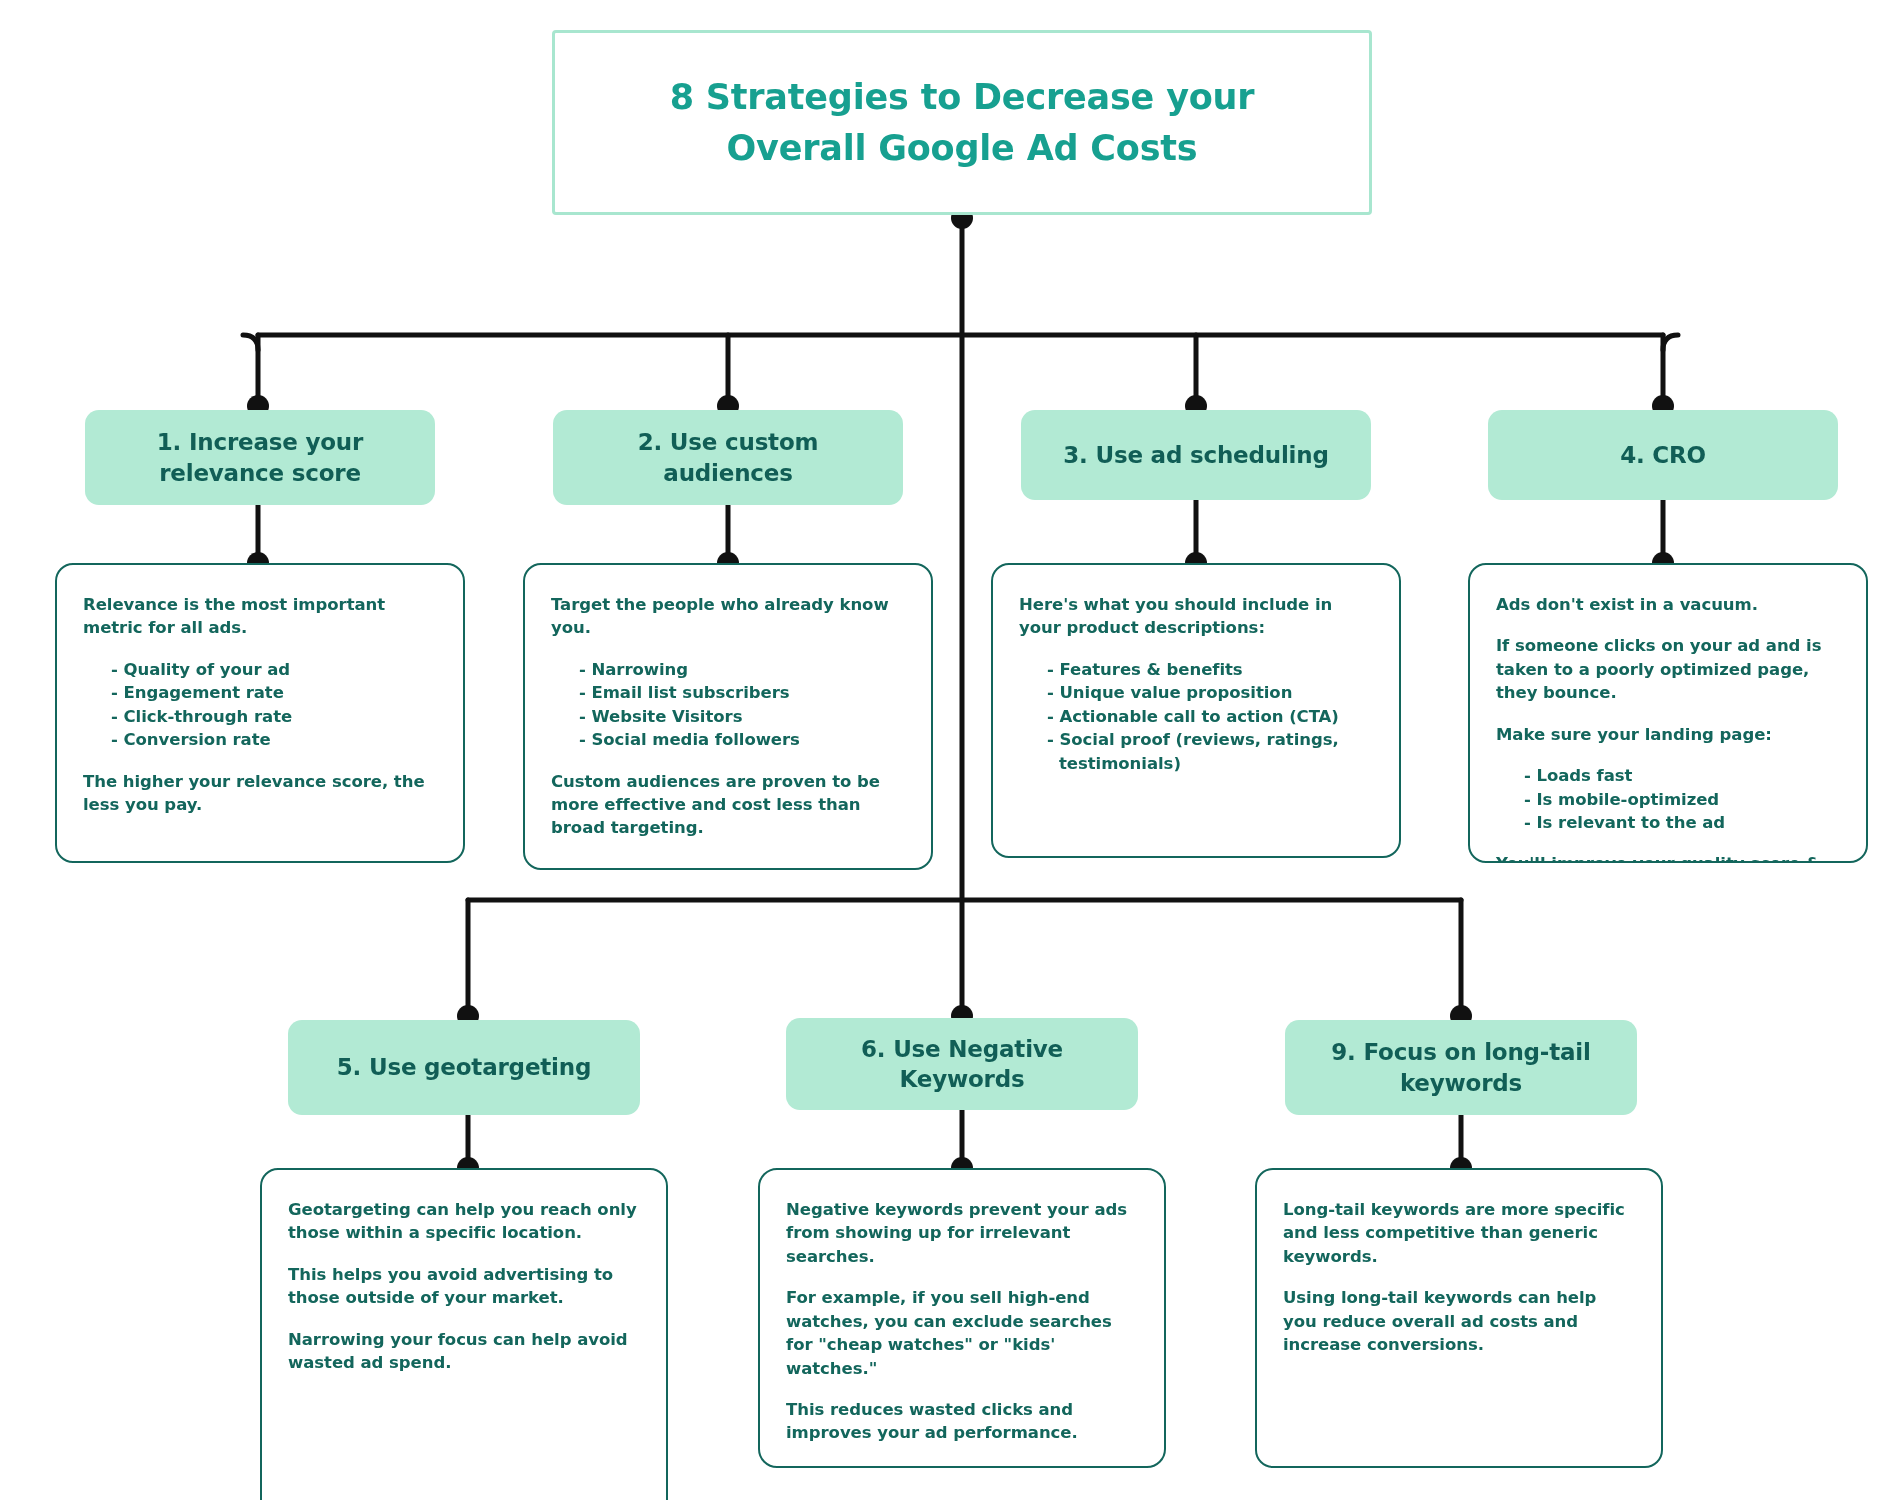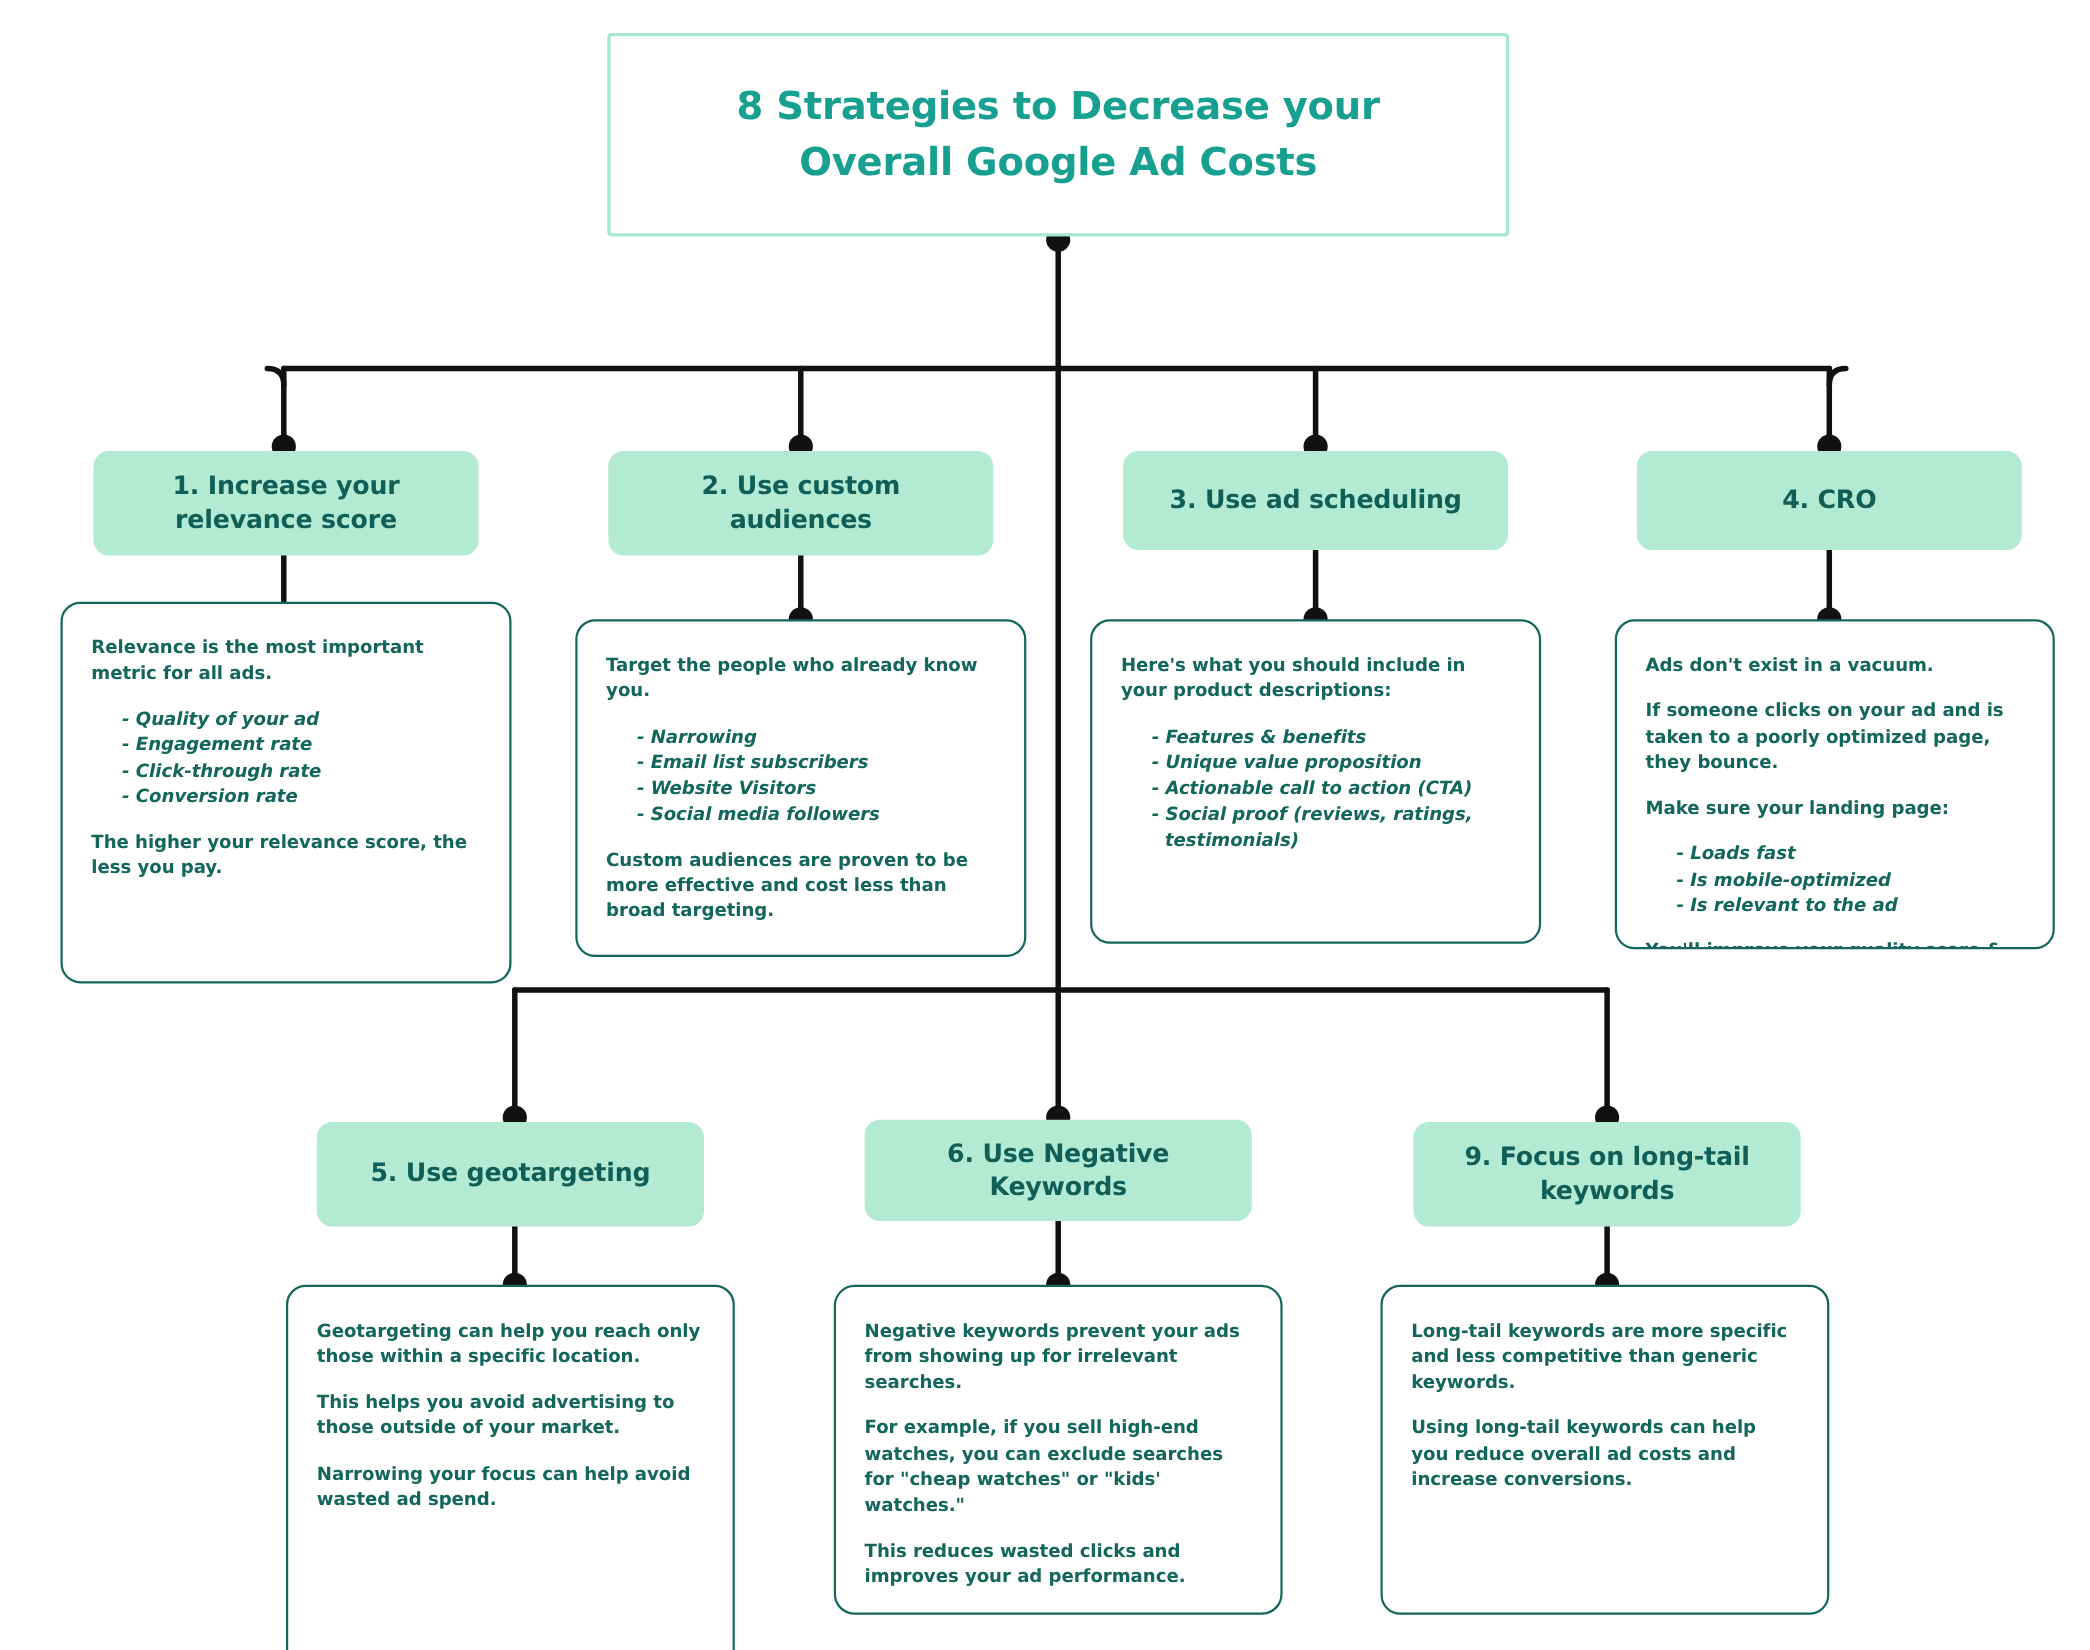--- a/index.html
+++ b/index.html
@@ -55,21 +55,21 @@
     overflow: hidden;
   }
   .card p, .card li {
     color: #13665c;
     font-size: 16.5px;
     font-weight: 700;
     line-height: 1.42;
     letter-spacing: -0.05px;
   }
   .card p + p { margin-top: 18px; }
-  .card ul { list-style: none; margin: 18px 0 0 0; padding: 0 0 0 28px; font-style: italic; }
+  .card ul { list-style: none; margin: 18px 0 0 0; padding: 0 0 0 28px; }
   .card ul + p { margin-top: 18px; }
   .card li { text-indent: -12px; padding-left: 12px; }
 
   
   .dot {
     position: absolute;
     width: 22px; height: 22px;
     background: #111111;
     border-radius: 50%;
     transform: translate(-50%, -50%);
@@ -135,21 +135,21 @@
   <div class="title-card">
     <div class="title-text">
       <div>8 Strategies to Decrease your</div>
       <div>Overall Google Ad Costs</div>
     </div>
   </div>
 
   <div class="pill" style="left:85px; top:410px; width:350px; height:95px;">
     <span class="pill-text">1. Increase your relevance score</span>
   </div>
-  <div class="card" style="left:55px; top:547px; width:410px; height:347px;">
+  <div class="card" style="left:55px; top:563px; width:410px; height:300px;">
     <p>Relevance is the most important metric for all ads.</p>
     <ul>
       <li>- Quality of your ad</li>
       <li>- Engagement rate</li>
       <li>- Click-through rate</li>
       <li>- Conversion rate</li>
     </ul>
     <p>The higher your relevance score, the less you pay.</p>
   </div>
 

